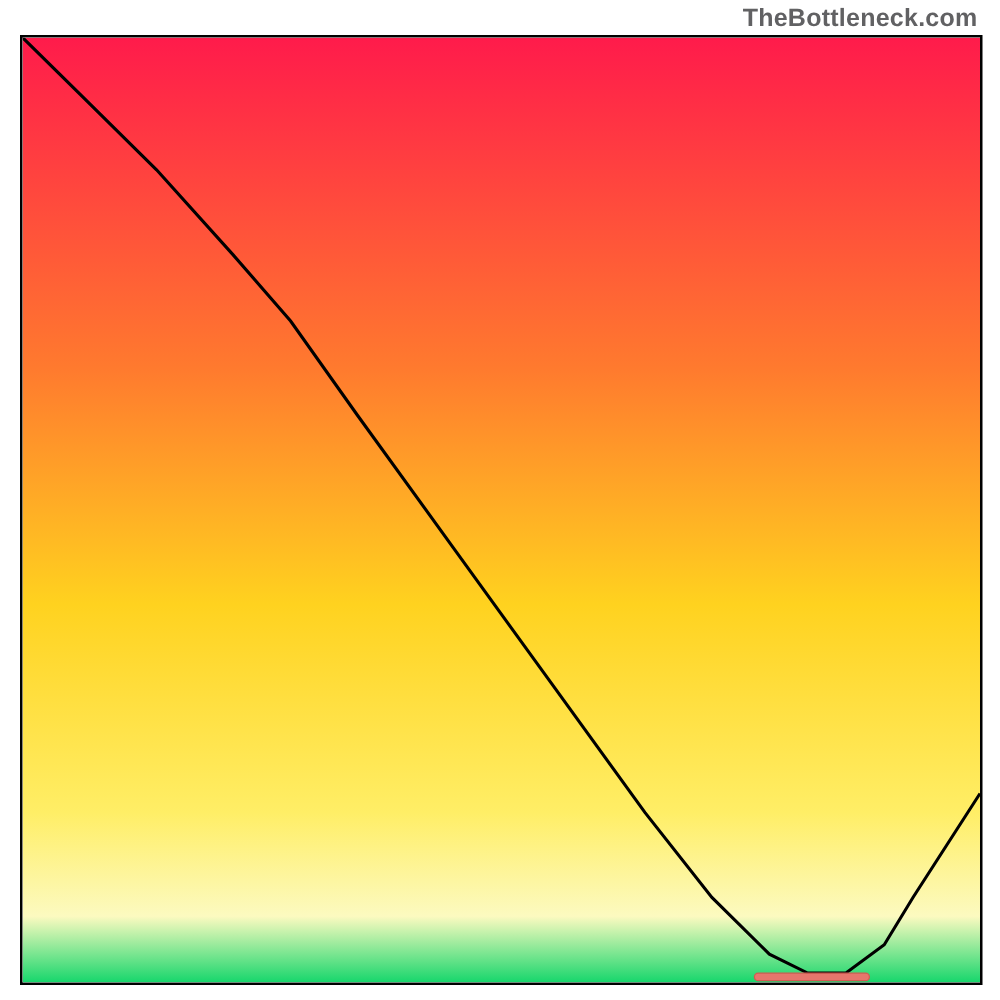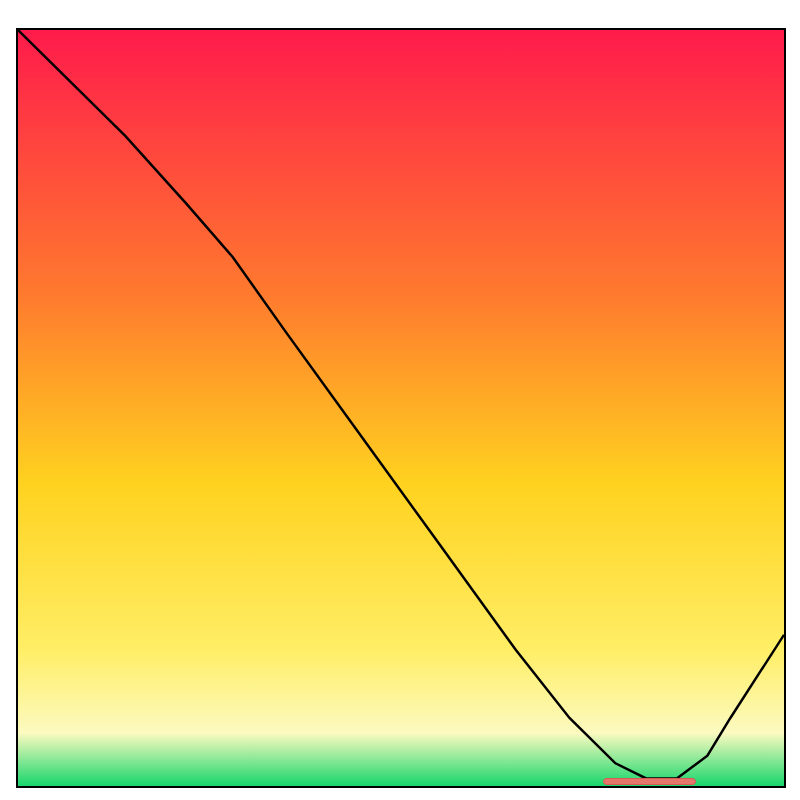--- a/index.html
+++ b/index.html
@@ -49,20 +49,21 @@
     border-radius: 3.5px;
     background: #e6766c;      
     border: 1px solid #d45a52;
     box-sizing: border-box;
   }
 </style>
 </head>
 <body>
 
 <div class="stage">
+  <div class="watermark">TheBottleneck.com</div>
 
   <div class="plot">
     <svg viewBox="0 0 770 760" preserveAspectRatio="none">
       <defs>
         <linearGradient id="bg" x1="0" y1="0" x2="0" y2="1">
           <stop id="g0" offset="0%" stop-color="#ff1b4b"></stop>
           <stop id="g1" offset="35%" stop-color="#ff7a2e"></stop>
           <stop id="g2" offset="60%" stop-color="#ffd21f"></stop>
           <stop id="g3" offset="82%" stop-color="#ffee66"></stop>
           <stop id="g4" offset="93%" stop-color="#fcfac0"></stop>

